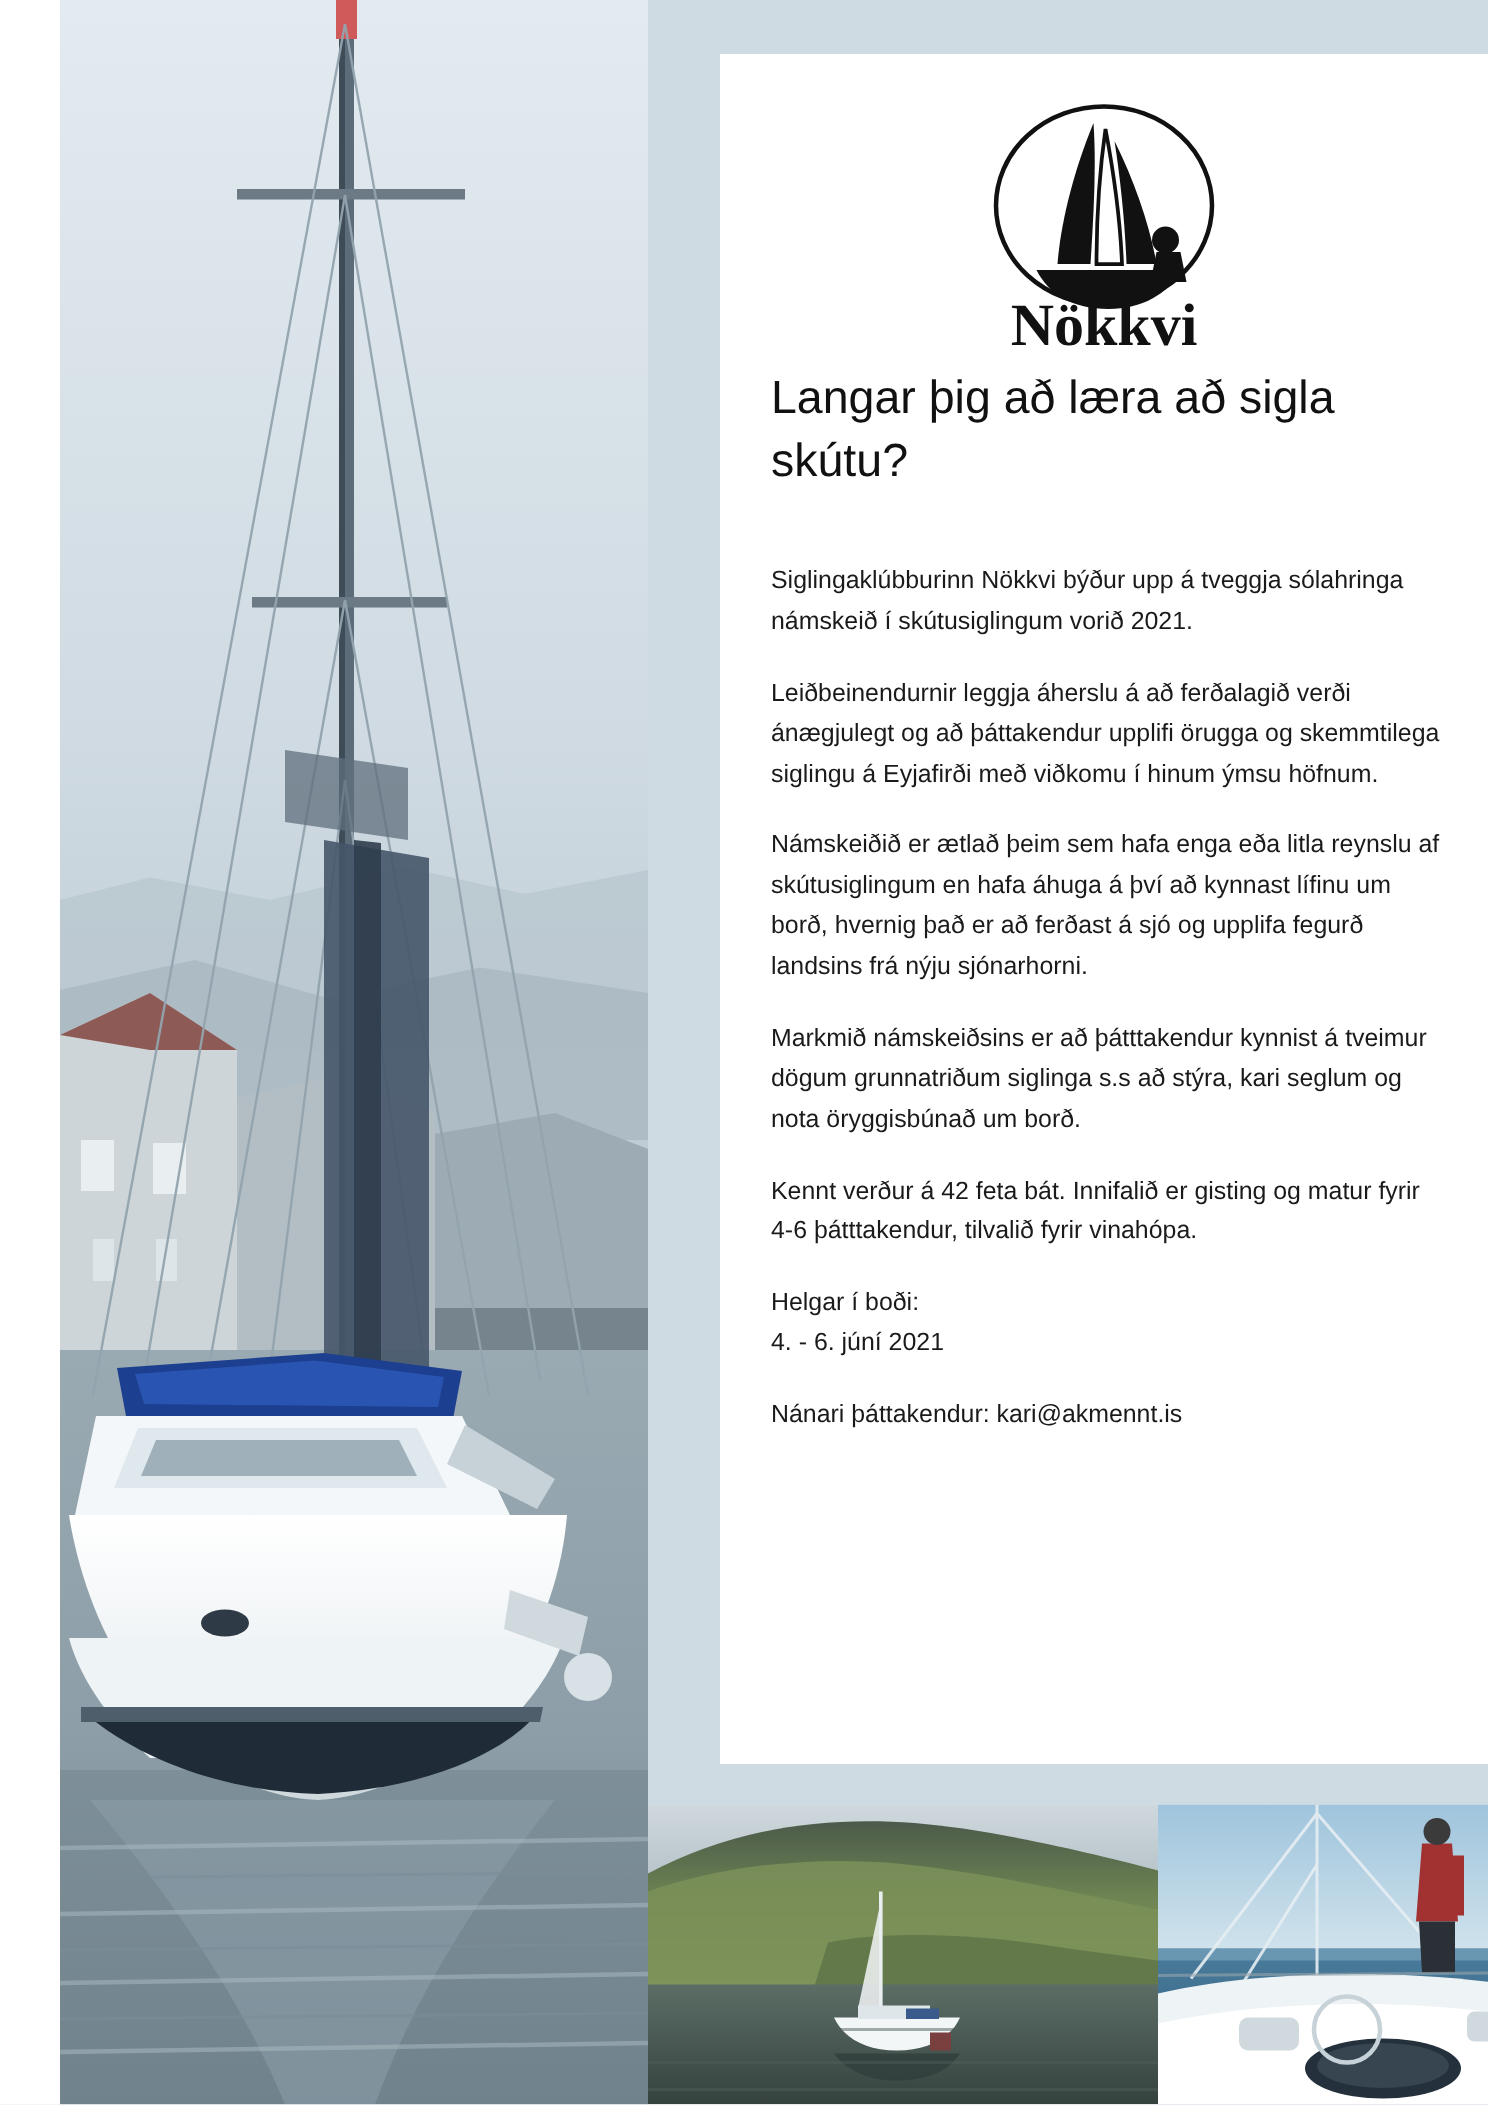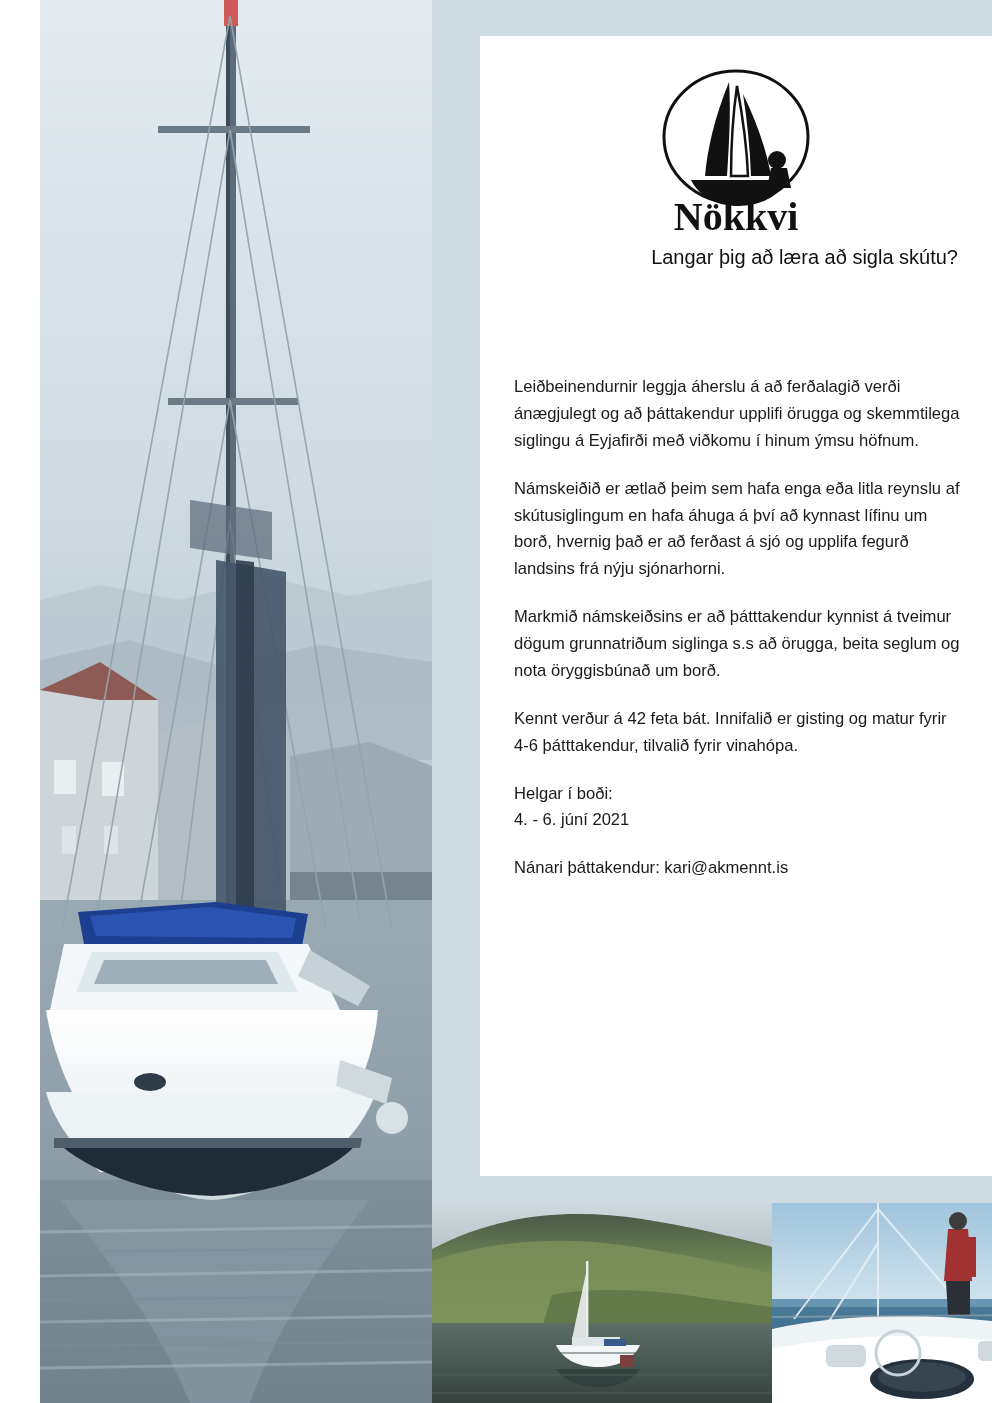--- a/index.html
+++ b/index.html
@@ -48,22 +48,22 @@
     width: 512px;
     text-align: center;
   }
   .logo-wrap svg { display: inline-block; }
 
   .headline {
     position: absolute;
     left: 34px;
     top: 208px;
     width: 444px;
-    text-align: right;
-    font-size: 20px;
+    text-align: left;
+    font-size: 31px;
     line-height: 1.36;
     color: #111111;
     font-weight: 400;
   }
 
   .body-text {
     position: absolute;
     left: 34px;
     top: 338px;
     width: 448px;
@@ -212,23 +212,24 @@
         <circle cx="166" cy="96" r="9" fill="#111111"></circle>
         <path d="M160,104 L176,104 L180,124 L156,124 Z" fill="#111111"></path>
 
         <text x="125" y="166" text-anchor="middle" font-family="Liberation Serif, serif" font-size="40" font-weight="bold" fill="#111111">Nökkvi</text>
       </svg>
     </div>
 
     <div class="headline">Langar þig að læra að sigla skútu?</div>
 
     <div class="body-text">
+      <p>Siglingaklúbburinn Nökkvi býður upp á tveggja sólahringa námskeið í skútusiglingum vorið 2021.</p>
       <p>Leiðbeinendurnir leggja áherslu á að ferðalagið verði ánægjulegt og að þáttakendur upplifi örugga og skemmtilega siglingu á Eyjafirði með viðkomu í hinum ýmsu höfnum.</p>
       <p>Námskeiðið er ætlað þeim sem hafa enga eða litla reynslu af skútusiglingum en hafa áhuga á því að kynnast lífinu um borð, hvernig það er að ferðast á sjó og upplifa fegurð landsins frá nýju sjónarhorni.</p>
-      <p>Markmið námskeiðsins er að þátttakendur kynnist á tveimur dögum grunnatriðum siglinga s.s að örugga, beita seglum og nota öryggisbúnað um borð.</p>
+      <p>Markmið námskeiðsins er að þátttakendur kynnist á tveimur dögum grunnatriðum siglinga s.s að stýra, kari seglum og nota öryggisbúnað um borð.</p>
       <p>Kennt verður á 42 feta bát. Innifalið er gisting og matur fyrir 4-6 þátttakendur, tilvalið fyrir vinahópa.</p>
 
       <p>
         <span class="line">Helgar í boði:</span>
         <span class="line">4. - 6. júní 2021</span>
       </p>
 
       <p class="tight">
         <span class="line">Nánari þáttakendur: kari@akmennt.is</span>
       </p>

